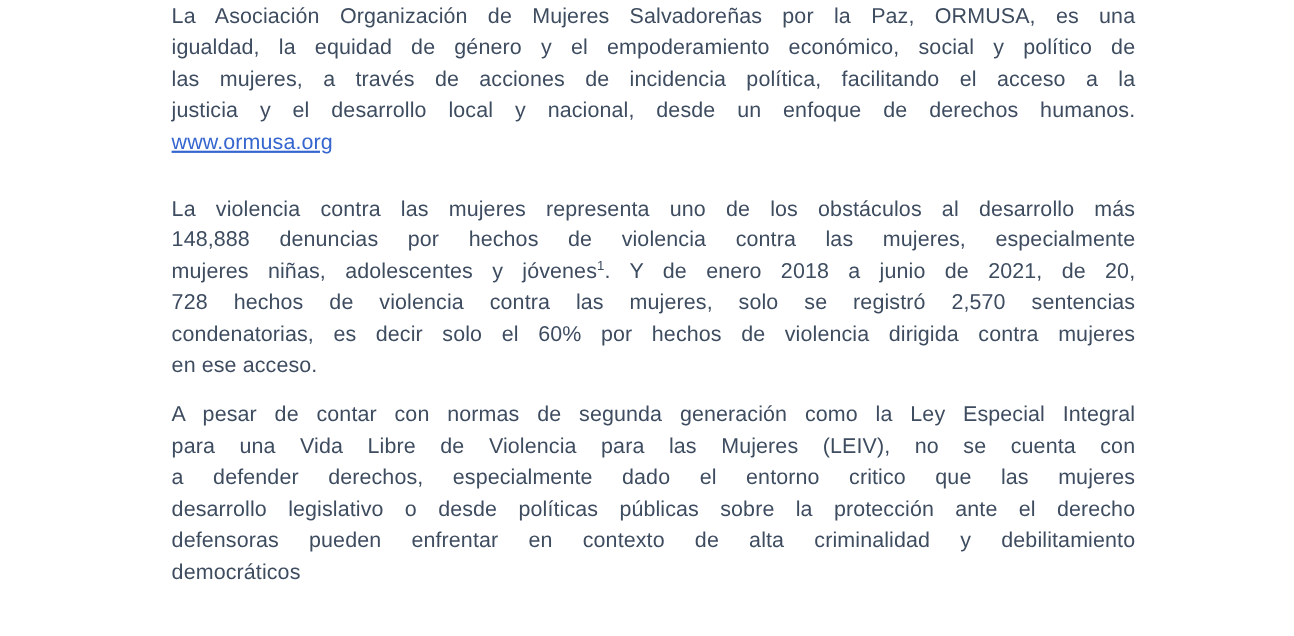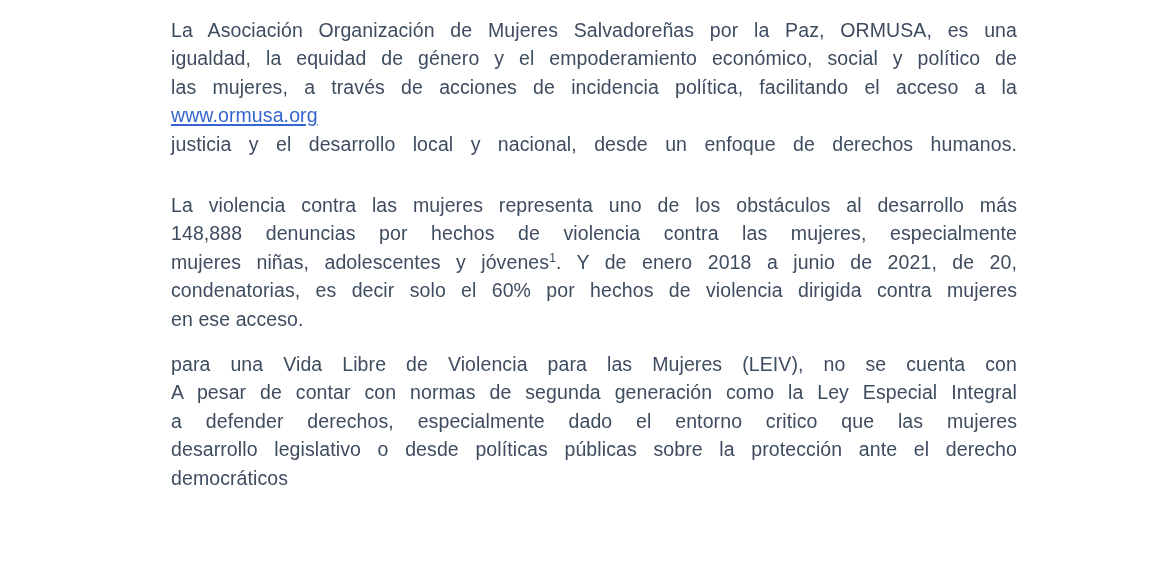--- a/index.html
+++ b/index.html
@@ -19,21 +19,21 @@
   .doc {
     position: absolute;
     left: 155px;
     top: 0;
     width: 878px;
     color: var(--text-color);
     font-size: 19.5px;
     line-height: 28.4px;
     letter-spacing: 0.1px;
   }
-  .para { margin: 16px; }
+  .para { margin: 1px; }
   .para.p1 { margin-bottom: 33px; }
   .para.p2 { margin-bottom: 17px; }
   .para.p3 { margin-bottom: 0; }
   .line {
     text-align: justify;
     text-align-last: justify;
     white-space: normal;
   }
   .line.last {
     text-align: left;
@@ -52,30 +52,32 @@
   }
 </style>
 </head>
 <body style="--text-color: #3e4c60; --link-color: #3565cf; background: rgb(255, 255, 255);">
 
 <div class="doc">
     <div class="para p1">
       <div class="line"><span>La Asociación Organización de Mujeres Salvadoreñas por la Paz, ORMUSA, es una</span></div>
       <div class="line"><span>igualdad, la equidad de género y el empoderamiento económico, social y político de</span></div>
       <div class="line"><span>las mujeres, a través de acciones de incidencia política, facilitando el acceso a la</span></div>
+      <div class="line"><span>justicia y el desarrollo local y nacional, desde un enfoque de derechos humanos.</span></div>
       <div class="line last"><a class="doc-link" href="#">www.ormusa.org</a></div>
-      <div class="line"><span>justicia y el desarrollo local y nacional, desde un enfoque de derechos humanos.</span></div>
     </div>
     <div class="para p2">
       <div class="line"><span>La violencia contra las mujeres representa uno de los obstáculos al desarrollo más</span></div>
       <div class="line"><span>148,888 denuncias por hechos de violencia contra las mujeres, especialmente</span></div>
       <div class="line"><span>mujeres niñas, adolescentes y jóvenes</span><sup class="fnote">1</sup><span>. Y de enero 2018 a junio de 2021, de 20,</span></div>
+      <div class="line"><span>728 hechos de violencia contra las mujeres, solo se registró 2,570 sentencias</span></div>
       <div class="line"><span>condenatorias, es decir solo el 60% por hechos de violencia dirigida contra mujeres</span></div>
       <div class="line last"><span>en ese acceso.</span></div>
     </div>
     <div class="para p3">
+      <div class="line"><span>A pesar de contar con normas de segunda generación como la Ley Especial Integral</span></div>
       <div class="line"><span>para una Vida Libre de Violencia para las Mujeres (LEIV), no se cuenta con</span></div>
-      <div class="line"><span>A pesar de contar con normas de segunda generación como la Ley Especial Integral</span></div>
       <div class="line"><span>a defender derechos, especialmente dado el entorno critico que las mujeres</span></div>
       <div class="line"><span>desarrollo legislativo o desde políticas públicas sobre la protección ante el derecho</span></div>
+      <div class="line"><span>defensoras pueden enfrentar en contexto de alta criminalidad y debilitamiento</span></div>
       <div class="line last"><span>democráticos</span></div>
     </div>
   </div>
 
 </body></html>

